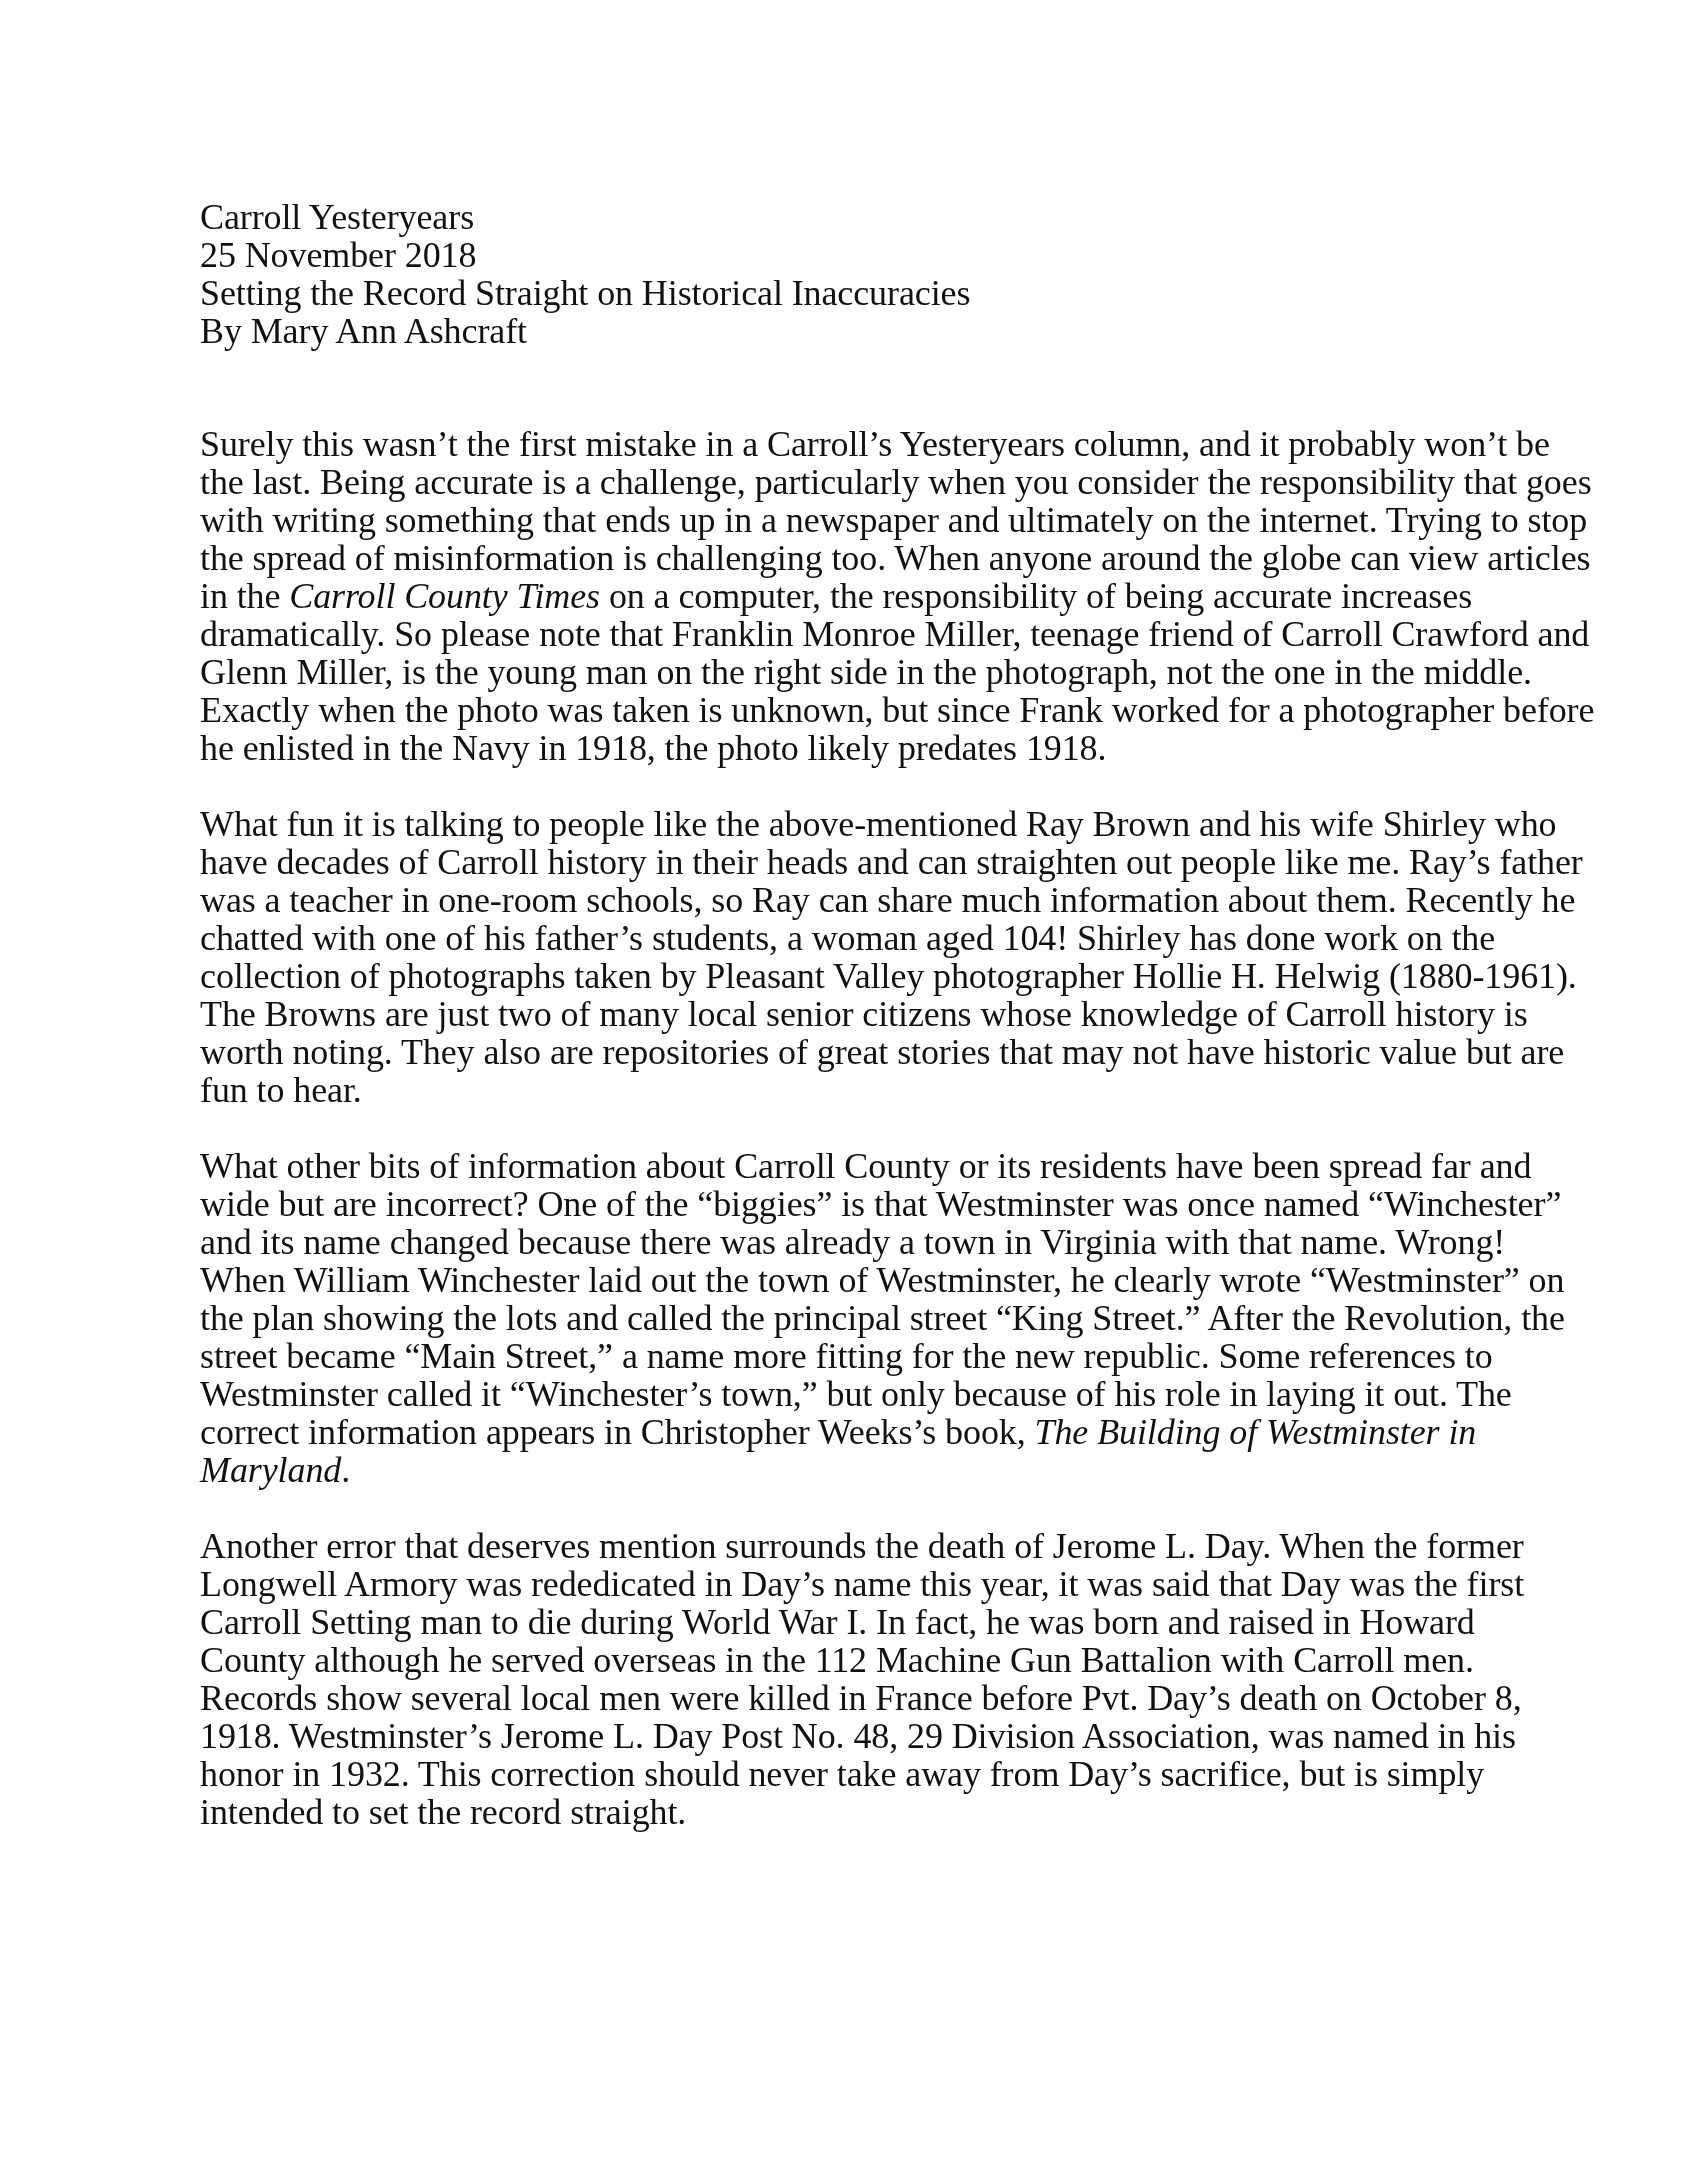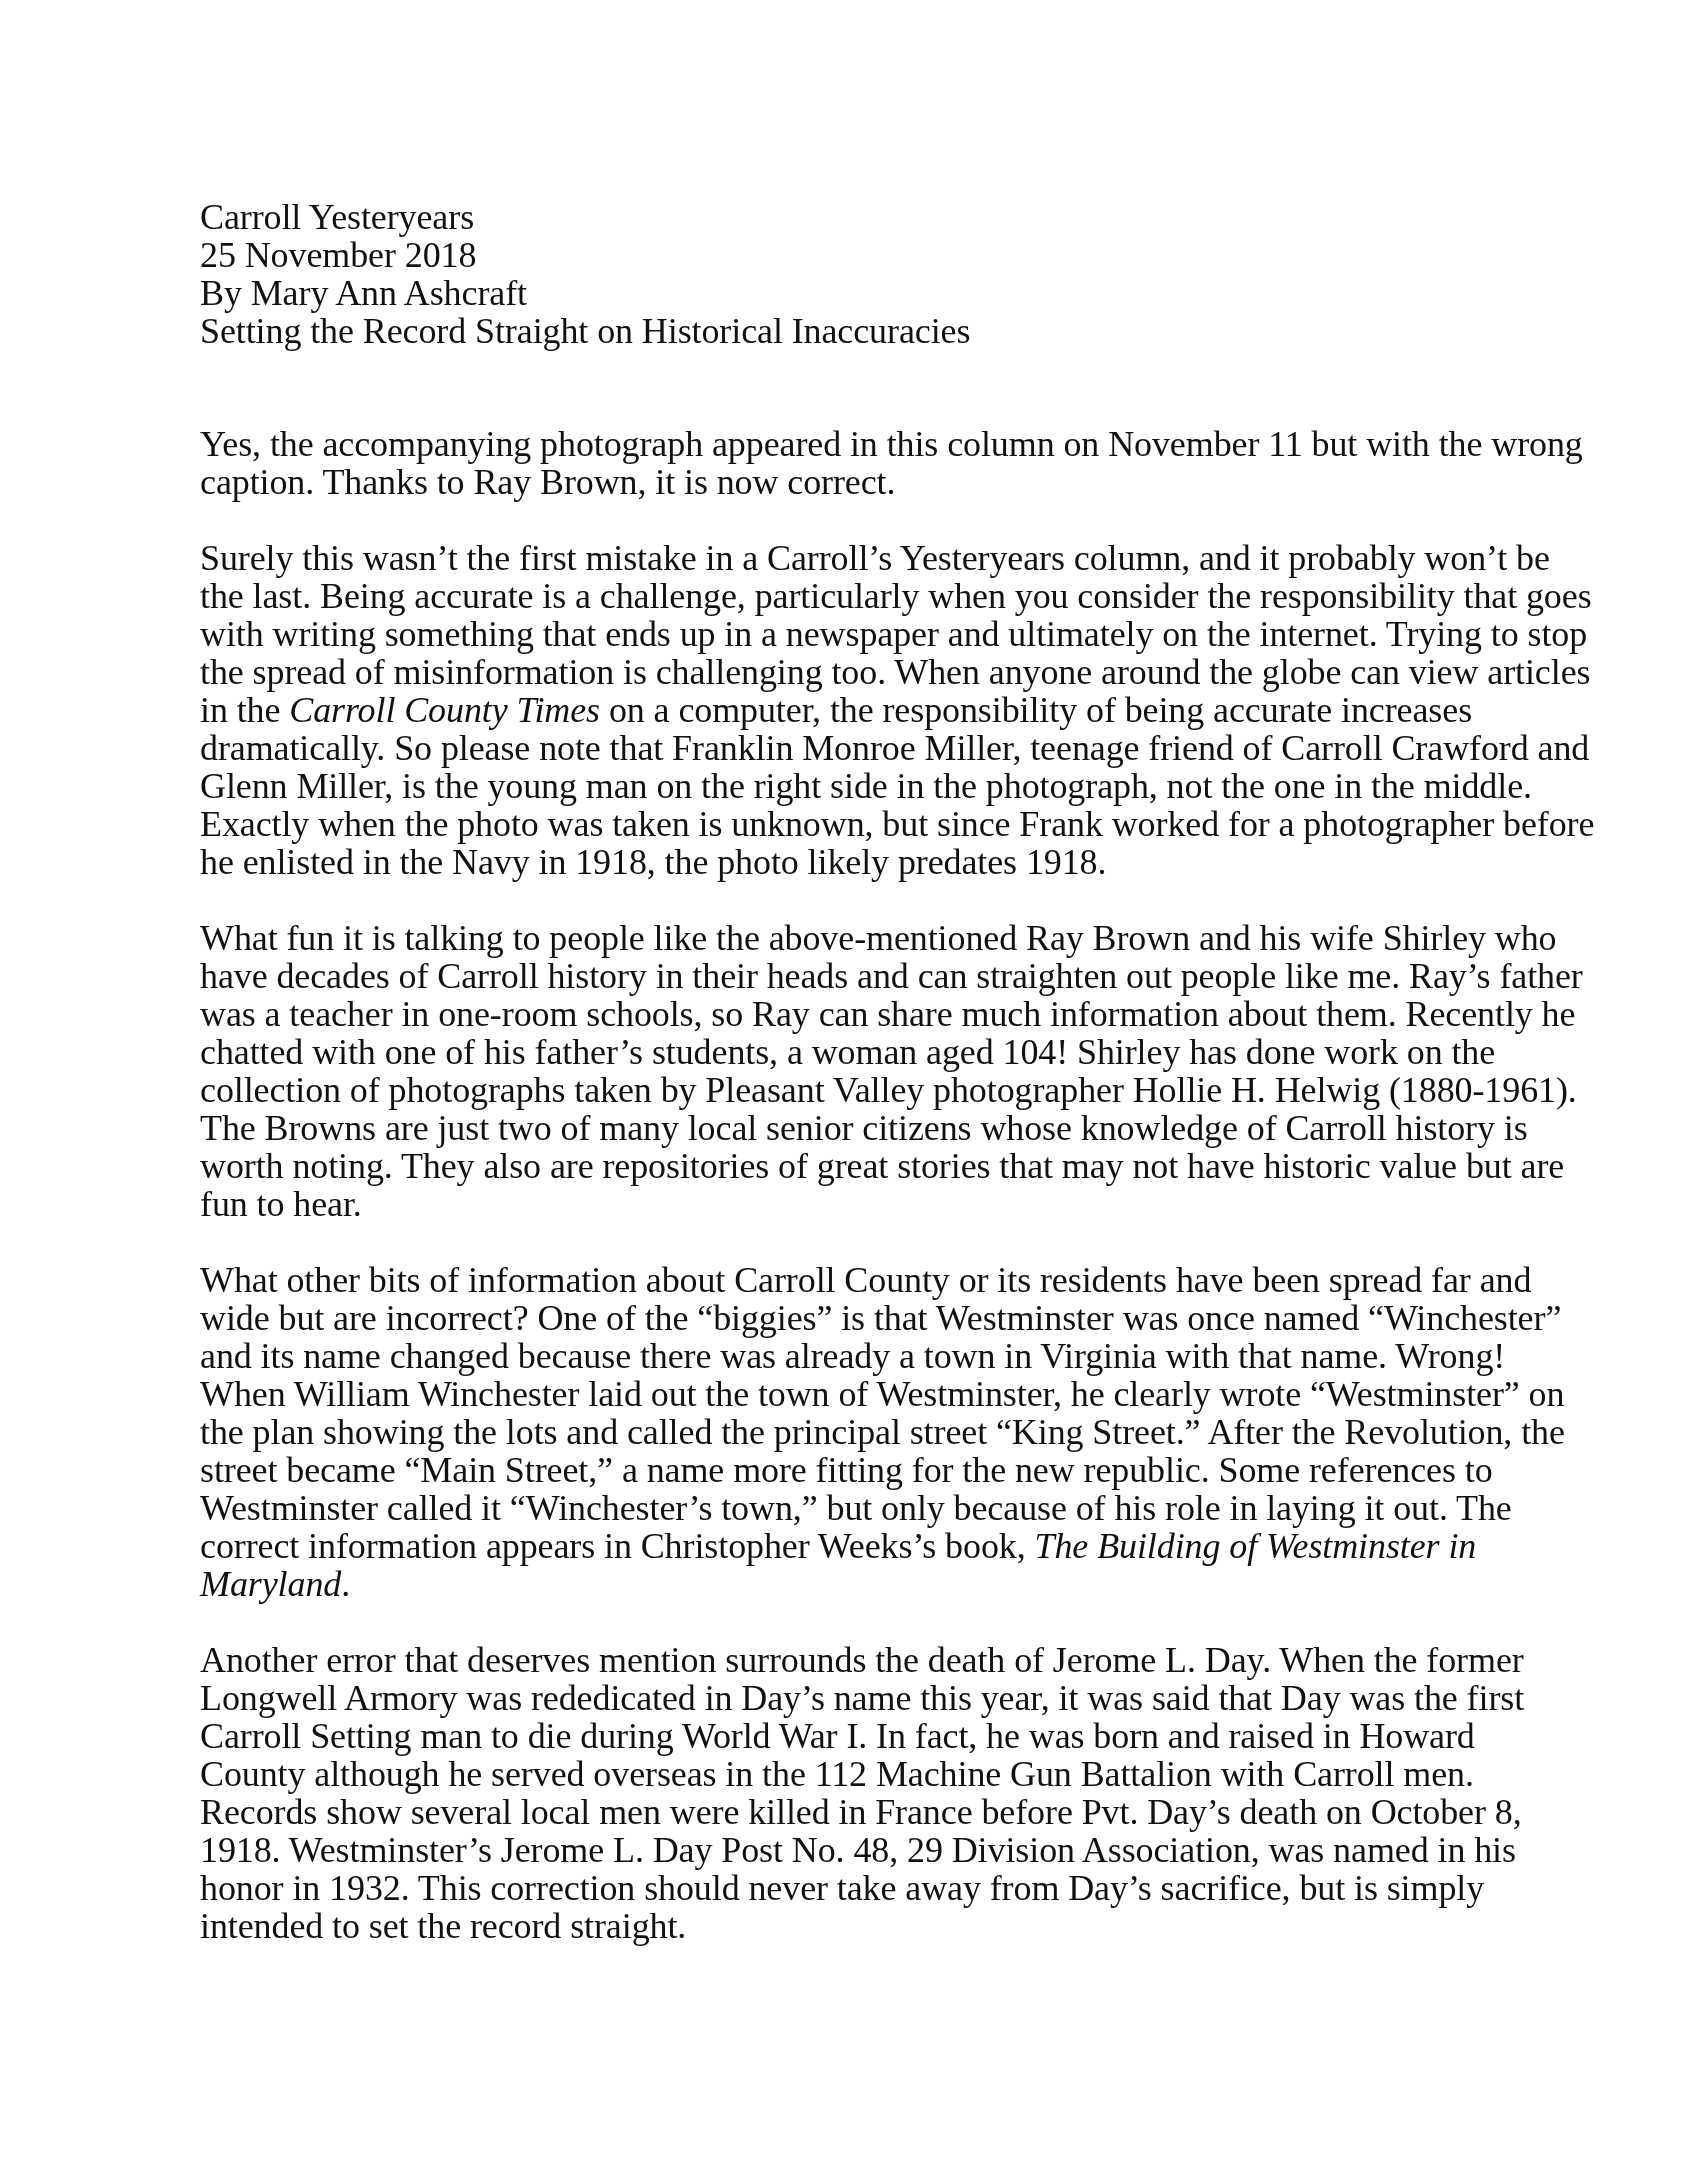--- a/index.html
+++ b/index.html
@@ -41,29 +41,25 @@
       font-style: italic;
     }
   </style>
 </head>
 <body>
 
 <div class="page">
   <div class="header-block">
     <div class="line">Carroll Yesteryears</div>
     <div class="line">25 November 2018</div>
+    <div class="line">Setting the Record Straight on Historical Inaccuracies</div>
     <div class="line">By Mary Ann Ashcraft</div>
-    <div class="line">Setting the Record Straight on Historical Inaccuracies</div>
   </div>
 
   <div id="body-container">
-      <div class="para">
-        <div class="line"><span>Yes, the accompanying photograph appeared in this column on November 11 but with the wrong</span></div>
-        <div class="line"><span>caption. Thanks to Ray Brown, it is now correct.</span></div>
-      </div>
       <div class="para">
         <div class="line"><span>Surely this wasn’t the first mistake in a Carroll’s Yesteryears column, and it probably won’t be</span></div>
         <div class="line"><span>the last. Being accurate is a challenge, particularly when you consider the responsibility that goes</span></div>
         <div class="line"><span>with writing something that ends up in a newspaper and ultimately on the internet. Trying to stop</span></div>
         <div class="line"><span>the spread of misinformation is challenging too. When anyone around the globe can view articles</span></div>
         <div class="line"><span>in the </span><span class="it">Carroll County Times</span><span> on a computer, the responsibility of being accurate increases</span></div>
         <div class="line"><span>dramatically. So please note that Franklin Monroe Miller, teenage friend of Carroll Crawford and</span></div>
         <div class="line"><span>Glenn Miller, is the young man on the right side in the photograph, not the one in the middle.</span></div>
         <div class="line"><span>Exactly when the photo was taken is unknown, but since Frank worked for a photographer before</span></div>
         <div class="line"><span>he enlisted in the Navy in 1918, the photo likely predates 1918.</span></div>

